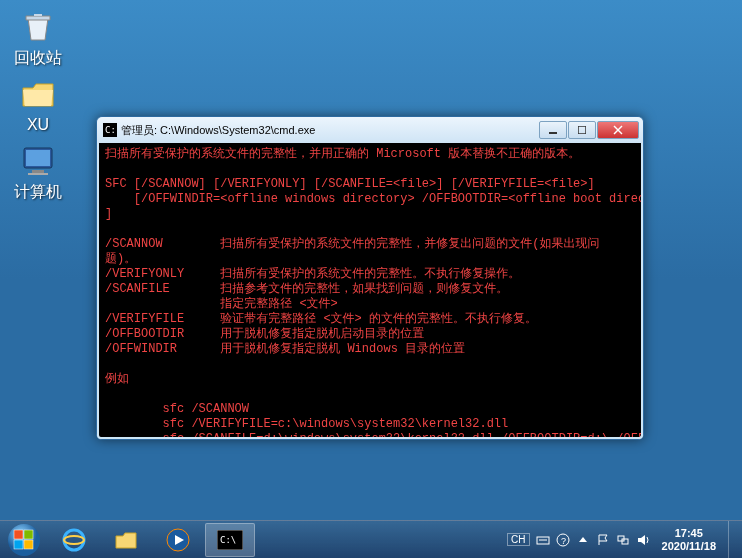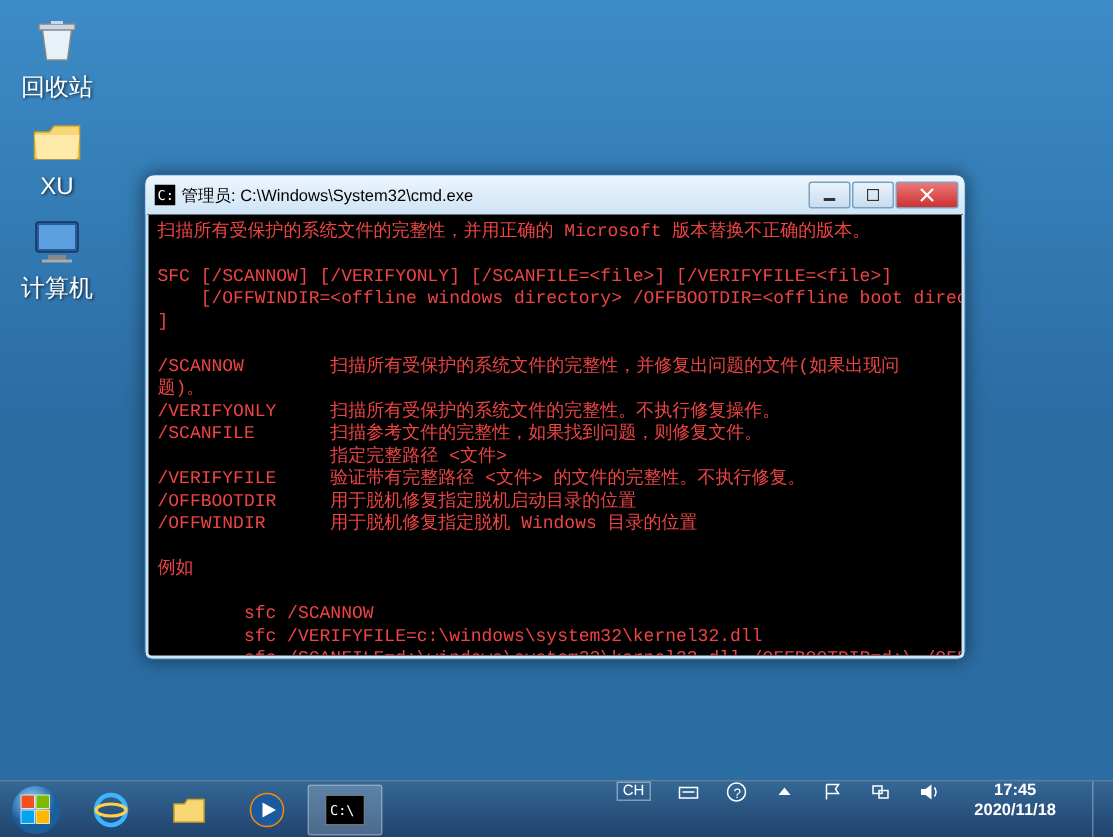--- a/index.html
+++ b/index.html
@@ -65,21 +65,21 @@
 .task-item {
   width: 50px; height: 34px; margin: 0 1px;
   display: flex; align-items: center; justify-content: center;
   border-radius: 2px;
 }
 .task-item.active {
   background: rgba(255,255,255,0.2);
   border: 1px solid rgba(255,255,255,0.3);
 }
 .tray {
-  margin-left: auto; display: flex; align-items: flex-start; gap: 18px;
+  margin-left: auto; display: flex; align-items: center; gap: 6px;
   padding: 0 4px; color: #fff; font-size: 11px;
 }
 .tray .ticon { width: 14px; height: 14px; }
 .clock { text-align: center; line-height: 13px; font-size: 11px; padding: 0 6px; font-weight: bold; }
 .showdesk { width: 10px; height: 38px; border-left: 1px solid rgba(255,255,255,0.3); }
 
 svg { display: block; }
 </style>
 </head>
 <body>

